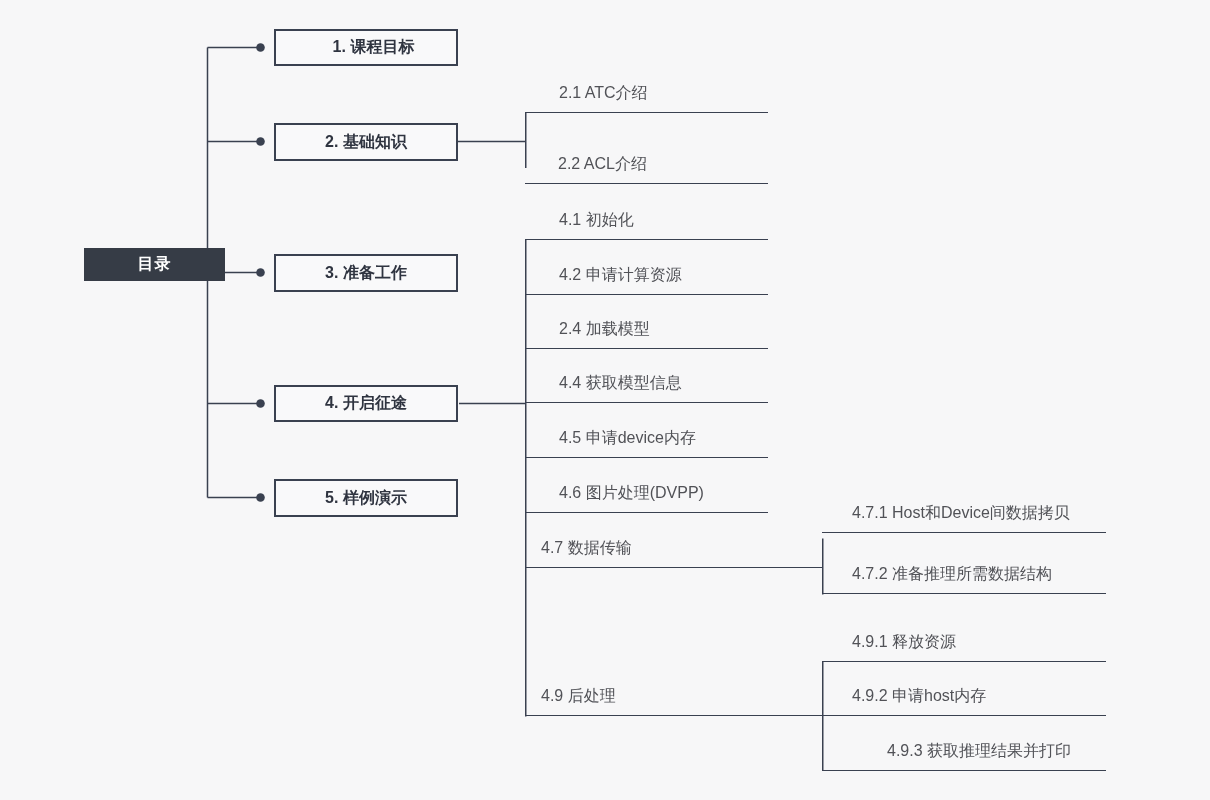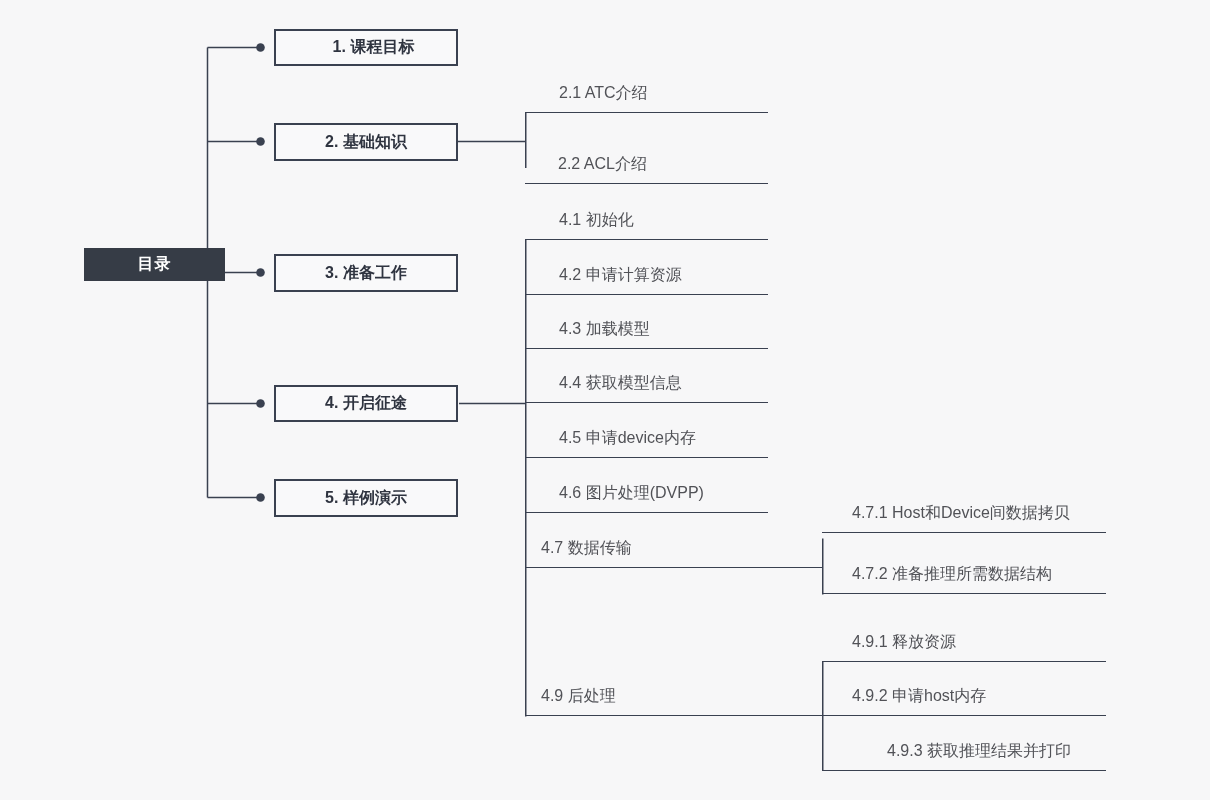--- a/index.html
+++ b/index.html
@@ -123,21 +123,21 @@
   <div class="node n2">2. 基础知识</div>
   <div class="node n3">3. 准备工作</div>
   <div class="node n4">4. 开启征途</div>
   <div class="node n5">5. 样例演示</div>
 
   <div class="leaf lv2 c21">2.1 ATC介绍</div>
   <div class="leaf lv2 c22">2.2 ACL介绍</div>
 
   <div class="leaf lv2 c41">4.1 初始化</div>
   <div class="leaf lv2 c42">4.2 申请计算资源</div>
-  <div class="leaf lv2 c43">4.3 加载模型</div>
+  <div class="leaf lv2 c43">2.4 加载模型</div>
   <div class="leaf lv2 c44">4.4 获取模型信息</div>
   <div class="leaf lv2 c45">4.5 申请device内存</div>
   <div class="leaf lv2 c46">4.6 图片处理(DVPP)</div>
   <div class="leaf lv2 wide c47">4.7 数据传输</div>
   <div class="leaf lv2 wide c49">4.9 后处理</div>
 
   <div class="leaf lv3 c471">4.7.1 Host和Device间数据拷贝</div>
   <div class="leaf lv3 c472">4.7.2 准备推理所需数据结构</div>
 
   <div class="leaf lv3 c491">4.9.1 释放资源</div>

